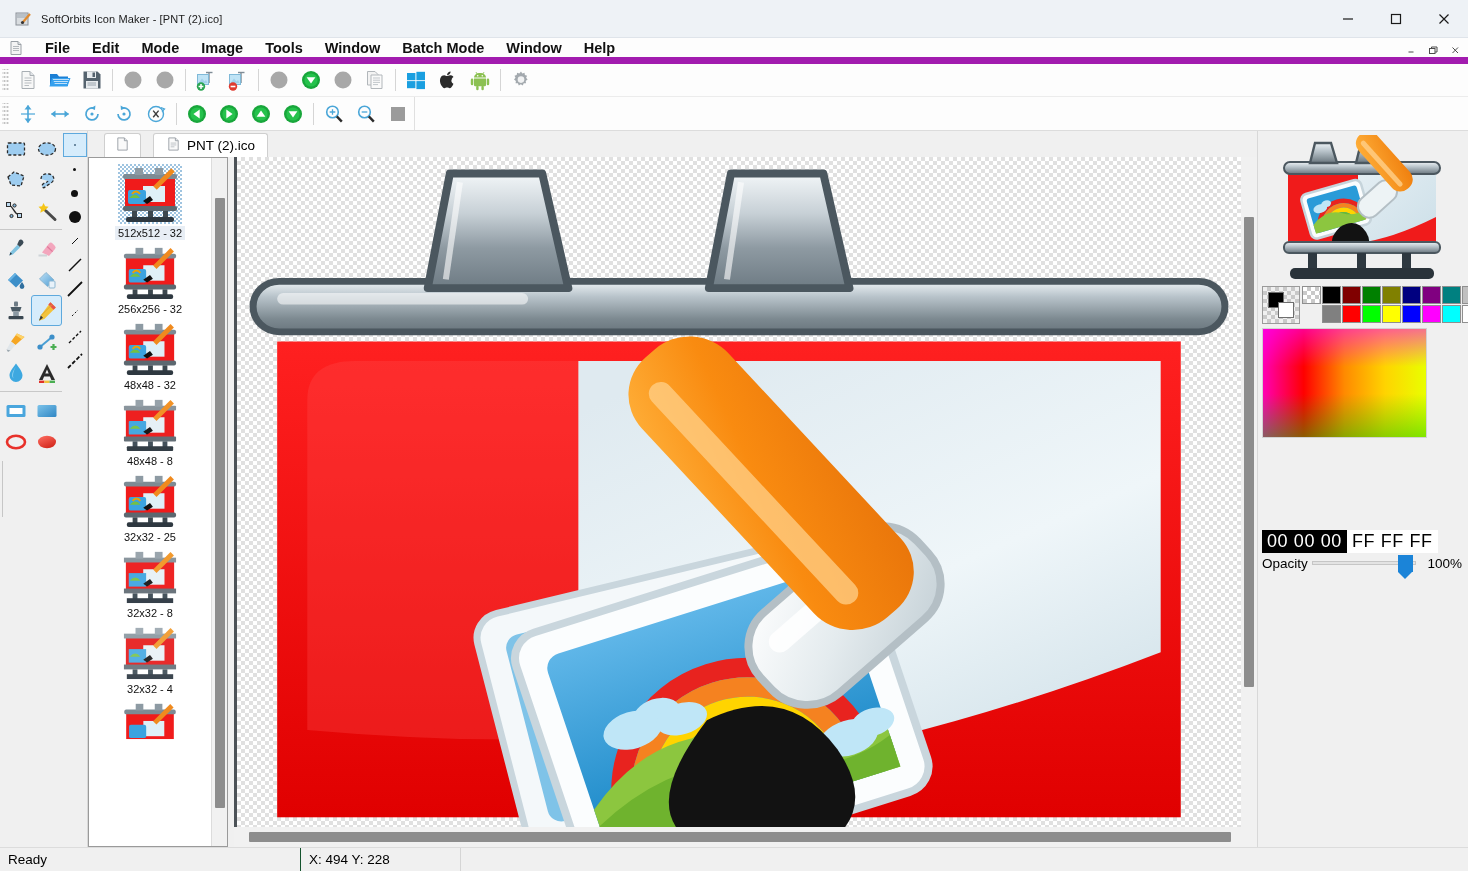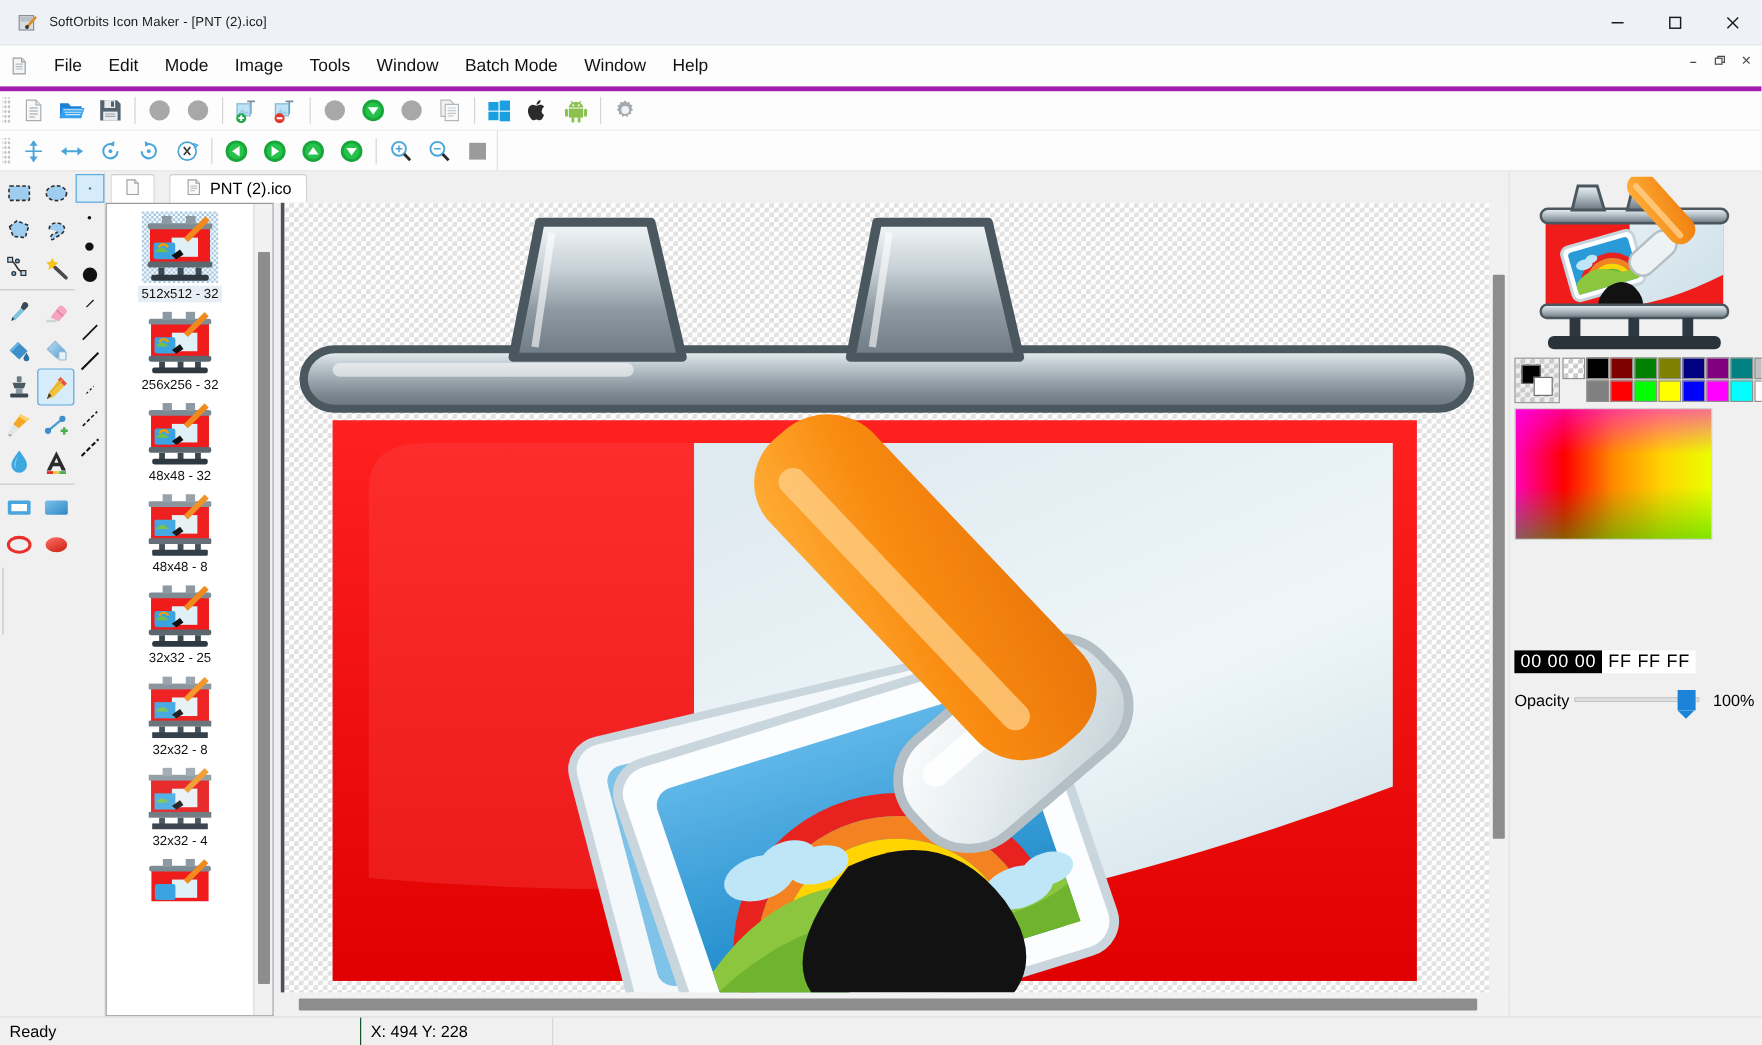--- a/index.html
+++ b/index.html
@@ -22,23 +22,23 @@
   }
   .title-ico { width:18px; height:18px; margin-left:14px; margin-right:9px; flex:none; position:relative; }
   .title-text { font-size:11px; color:#1b1b1b; letter-spacing:.1px; }
   .win-btns { position:absolute; right:0; top:0; height:38px; display:flex; }
   .win-btn { width:48px; height:38px; display:flex; align-items:center; justify-content:center;
              cursor:default; }
   .win-btn svg { display:block; }
 
   
   .menubar {
-    height:38px; display:flex; align-items:center;
-    background:#fdfdfd; border-bottom:4px solid #a21caf;
-    position:relative; flex:none;
+    height:26px; display:flex; align-items:center;
+    background:#fdfdfd; border-bottom:7px solid #a21caf;
+    position:relative; flex:none;font-weight:bold;
   }
   .menu-doc-ico { width:16px; height:16px; margin-left:8px; margin-right:10px; flex:none; }
   .menu-item { padding:3px 11px; font-size:14.5px; color:#111; cursor:default; white-space:nowrap; }
   .mdi-btns { position:absolute; right:2px; top:2px; display:flex; gap:0; }
   .mdi-btn { width:22px; height:21px; display:flex; align-items:center; justify-content:center;
              border:1px solid transparent; }
 
   
   .toolbars { flex:none; background:#fdfdfd; border-bottom:1px solid #dcdcdc; }
   .tbrow { height:33px; display:flex; align-items:center; position:relative; }
@@ -67,21 +67,21 @@
   .sz-cell { width:24px; height:24px; display:flex; align-items:center; justify-content:center;
              border:1px solid transparent; }
   .sz-cell.sel { background:#d6ecfb; border:1px solid #5ea9dd; }
   .dot { border-radius:50%; background:#111; }
   .tp-tail { width:62px; height:56px; border-left:1px solid #c6c6c6; margin-left:2px; margin-top:4px; }
 
   
   .mdi { flex:1; min-width:0; display:flex; flex-direction:column; background:#f0f0f0;
          border-right:1px solid #d8d8d8; }
   .tabstrip { height:26px; flex:none; display:flex; align-items:flex-end;
-              background:#f0f0f0; padding-left:4px; }
+              background:#f0f0f0; padding-left:16px; }
   .tabx { height:24px; display:flex; align-items:center; gap:6px; padding:0 12px;
           background:#fff; border:1px solid #cfcfcf; border-bottom:none; font-size:13.5px;
           border-radius:3px 3px 0 0; }
   .tabx.blank { padding:0 10px; }
   .tab-gap { width:12px; }
   .docwrap { flex:1; display:flex; min-height:0; padding:0 0 0 0; }
 
   .listpane { width:140px; flex:none; background:#fff; border:1px solid #9a9a9a;
               margin:0 0 0 0; display:flex; overflow:hidden; }
   .listinner { flex:1; overflow:hidden; padding-top:6px; }
@@ -136,25 +136,25 @@
       background-size:8px 8px; background-position:0 0,4px 4px; background-color:#fff; }
   .wheel { width:165px; height:110px; margin-top:4px; border:1px solid #d2d2d2; position:relative;
            background:
              linear-gradient(to bottom, rgba(255,255,255,0) 55%, rgba(255,255,255,0.0) 100%),
              linear-gradient(to bottom, rgba(0,0,0,0) 70%, rgba(0,0,0,0) 100%),
              linear-gradient(to right,#ff00b4,#ff0000,#ff8a00,#ffd400,#e9ff00); }
   .wheel .v { position:absolute; inset:0;
               background:linear-gradient(to bottom, rgba(255,0,255,.55) 0%, rgba(255,255,255,0) 35%,
                                          rgba(0,255,80,.0) 60%, rgba(0,200,0,.45) 100%); }
   .hexrow { margin-top:92px; display:flex; align-items:center; }
-  .hexbox { font-family:"Liberation Sans", sans-serif; font-size:15px; padding:1px 5px;
+  .hexbox { font-family:"Liberation Sans", sans-serif; font-size:18px; padding:1px 5px;
             letter-spacing:.6px; }
   .hexbox.dark { background:#000; color:#fff; }
   .hexbox.light { background:#fff; color:#000; }
-  .opacrow { display:flex; align-items:center; margin-top:14px;justify-content:flex-end; }
+  .opacrow { display:flex; align-items:center; margin-top:2px;justify-content:flex-end; }
   .opac-label { font-size:13.5px; }
   .slider { flex:1; height:16px; position:relative; margin:0 4px; }
   .slider .track { position:absolute; left:0; right:0; top:6px; height:4px;
                    background:#e3e3e3; border:1px solid #c6c6c6; }
   .slider .knob { position:absolute; top:0; width:15px; height:17px; background:#1b84d8; }
   .slider .knob:after { content:""; position:absolute; left:0; top:17px;
                         border-left:7.5px solid transparent; border-right:7.5px solid transparent;
                         border-top:7px solid #1b84d8; }
   .opac-val { font-size:13.5px; width:42px; text-align:right; }
 

